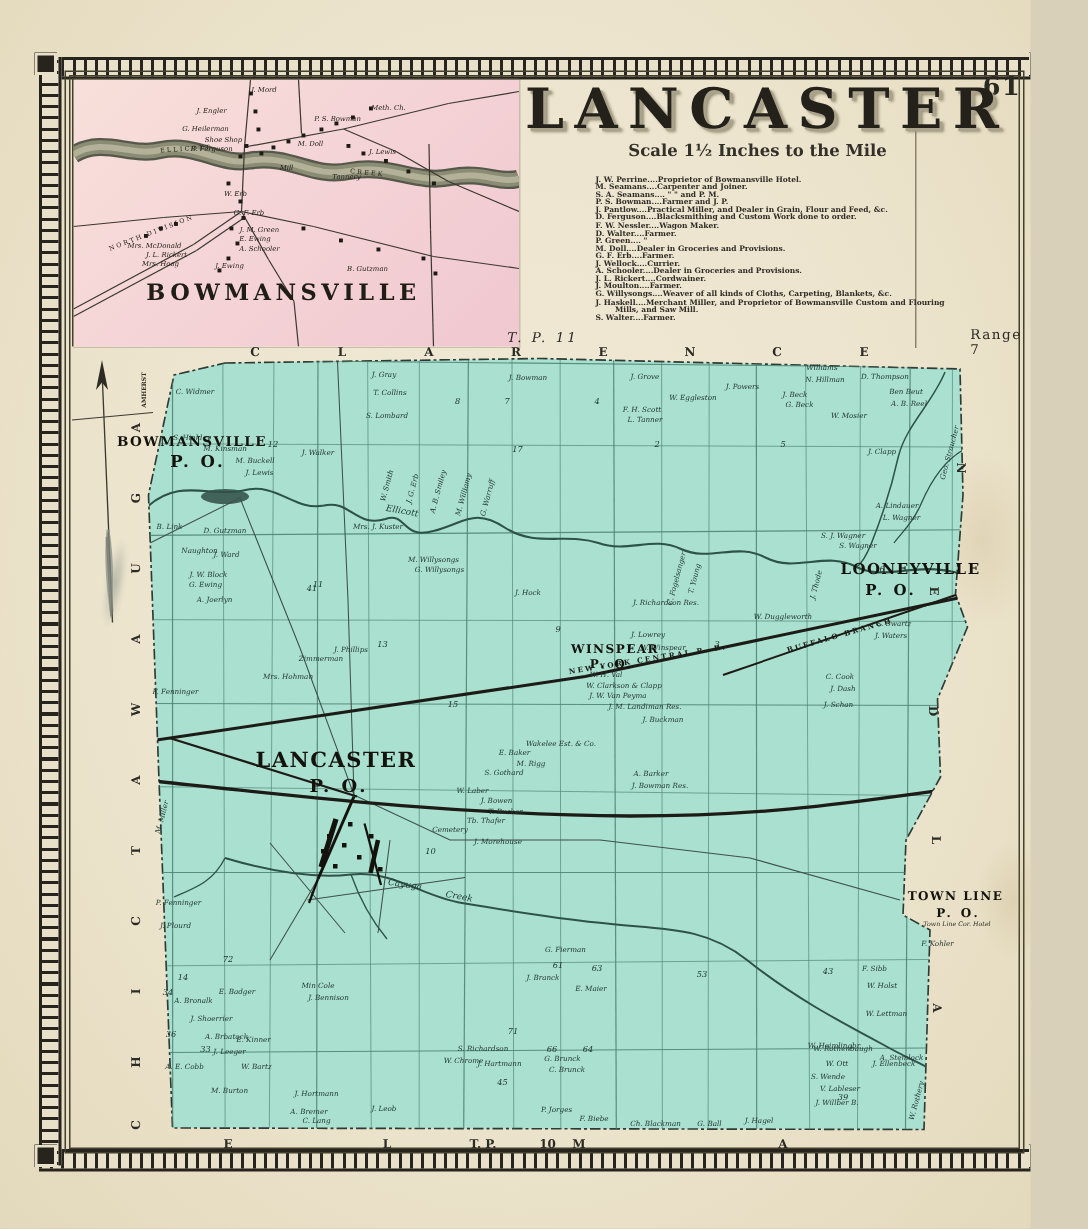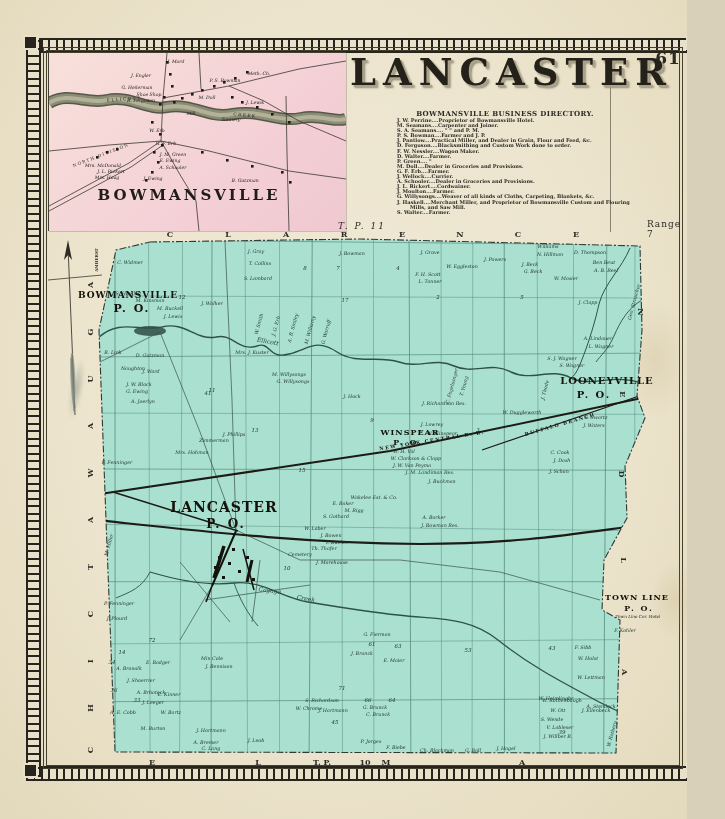--- a/index.html
+++ b/index.html
@@ -58,21 +58,21 @@
   <div class="corner" style="left:23px;top:763px;"></div>
   <div class="corner" style="left:686px;top:763px;"></div>
   <div class="innerframe"></div>
   <div class="rangeline"></div>
 
   <div class="stain" style="left:620px;top:300px;width:70px;height:120px;"></div>
   <div class="stain" style="left:650px;top:560px;width:50px;height:80px;"></div>
 
   <div class="pagenum">61</div>
   <div class="title">LANCASTER</div>
-  <div class="dirhead">BOWMANSVILLE BUSINESS DIRECTORY.</div>
+  <div class="scale">Scale 1½ Inches to the Mile</div>
   <div class="dirlist" id="dirlist">
       <div class="dir-entry">J. W. Perrine....Proprietor of Bowmansville Hotel.</div>
       <div class="dir-entry">M. Seamans....Carpenter and Joiner.</div>
       <div class="dir-entry">S. A. Seamans....   "    "   and P. M.</div>
       <div class="dir-entry">P. S. Bowman....Farmer and J. P.</div>
       <div class="dir-entry">J. Pantlow....Practical Miller, and Dealer in Grain, Flour and Feed, &amp;c.</div>
       <div class="dir-entry">D. Ferguson....Blacksmithing and Custom Work done to order.</div>
       <div class="dir-entry">F. W. Nessler....Wagon Maker.</div>
       <div class="dir-entry">D. Walter....Farmer.</div>
       <div class="dir-entry">P. Green....   "</div>

